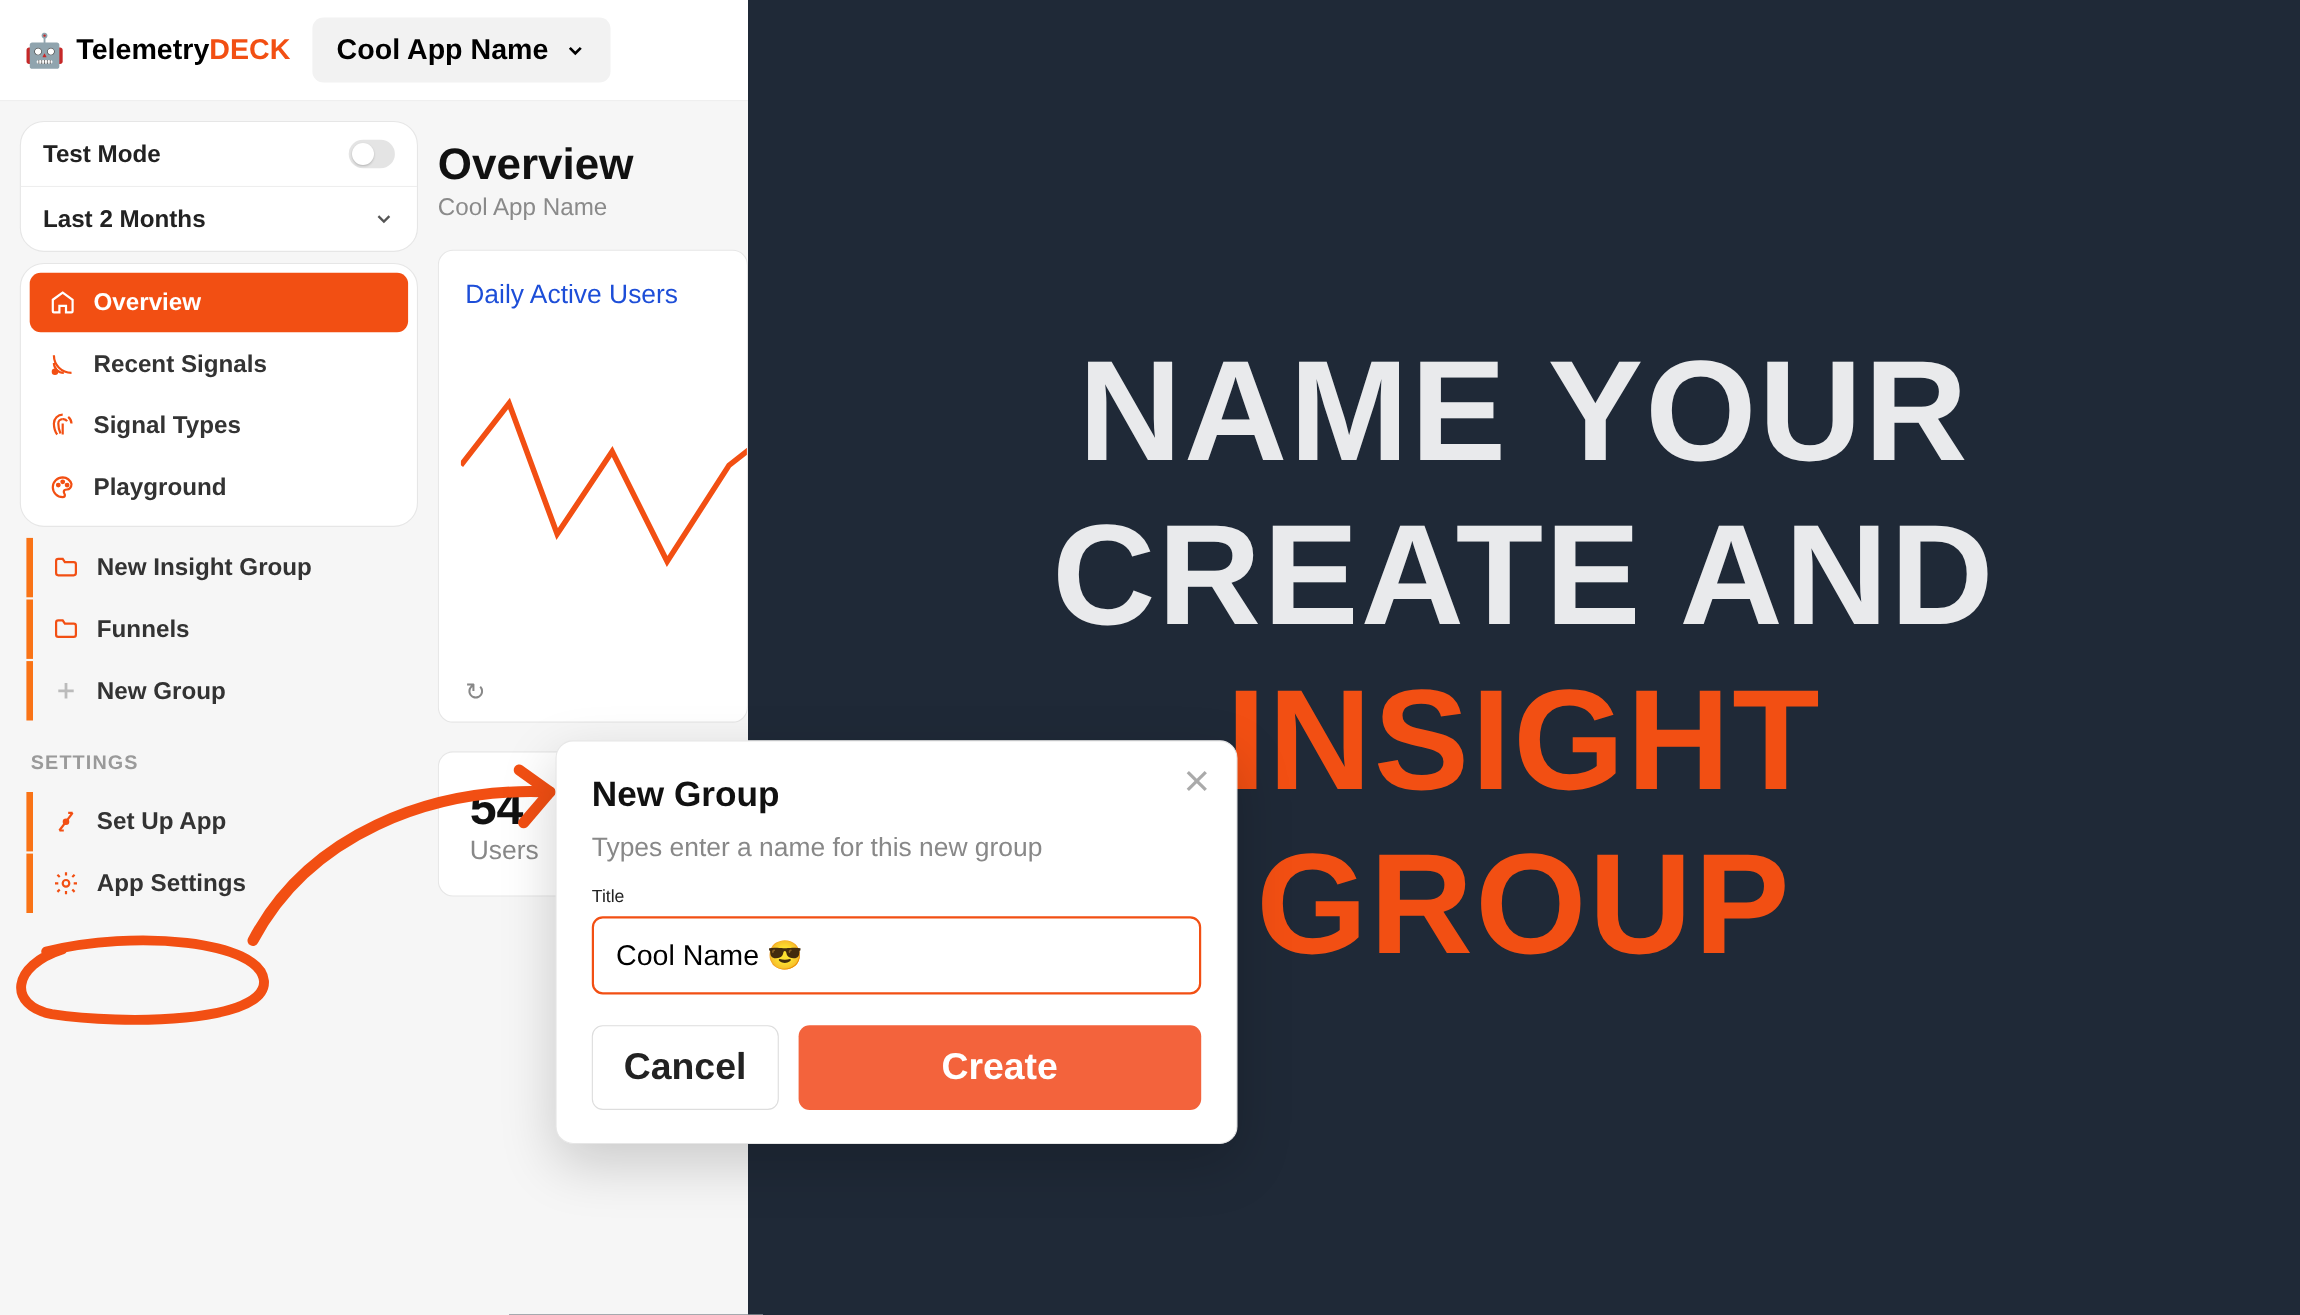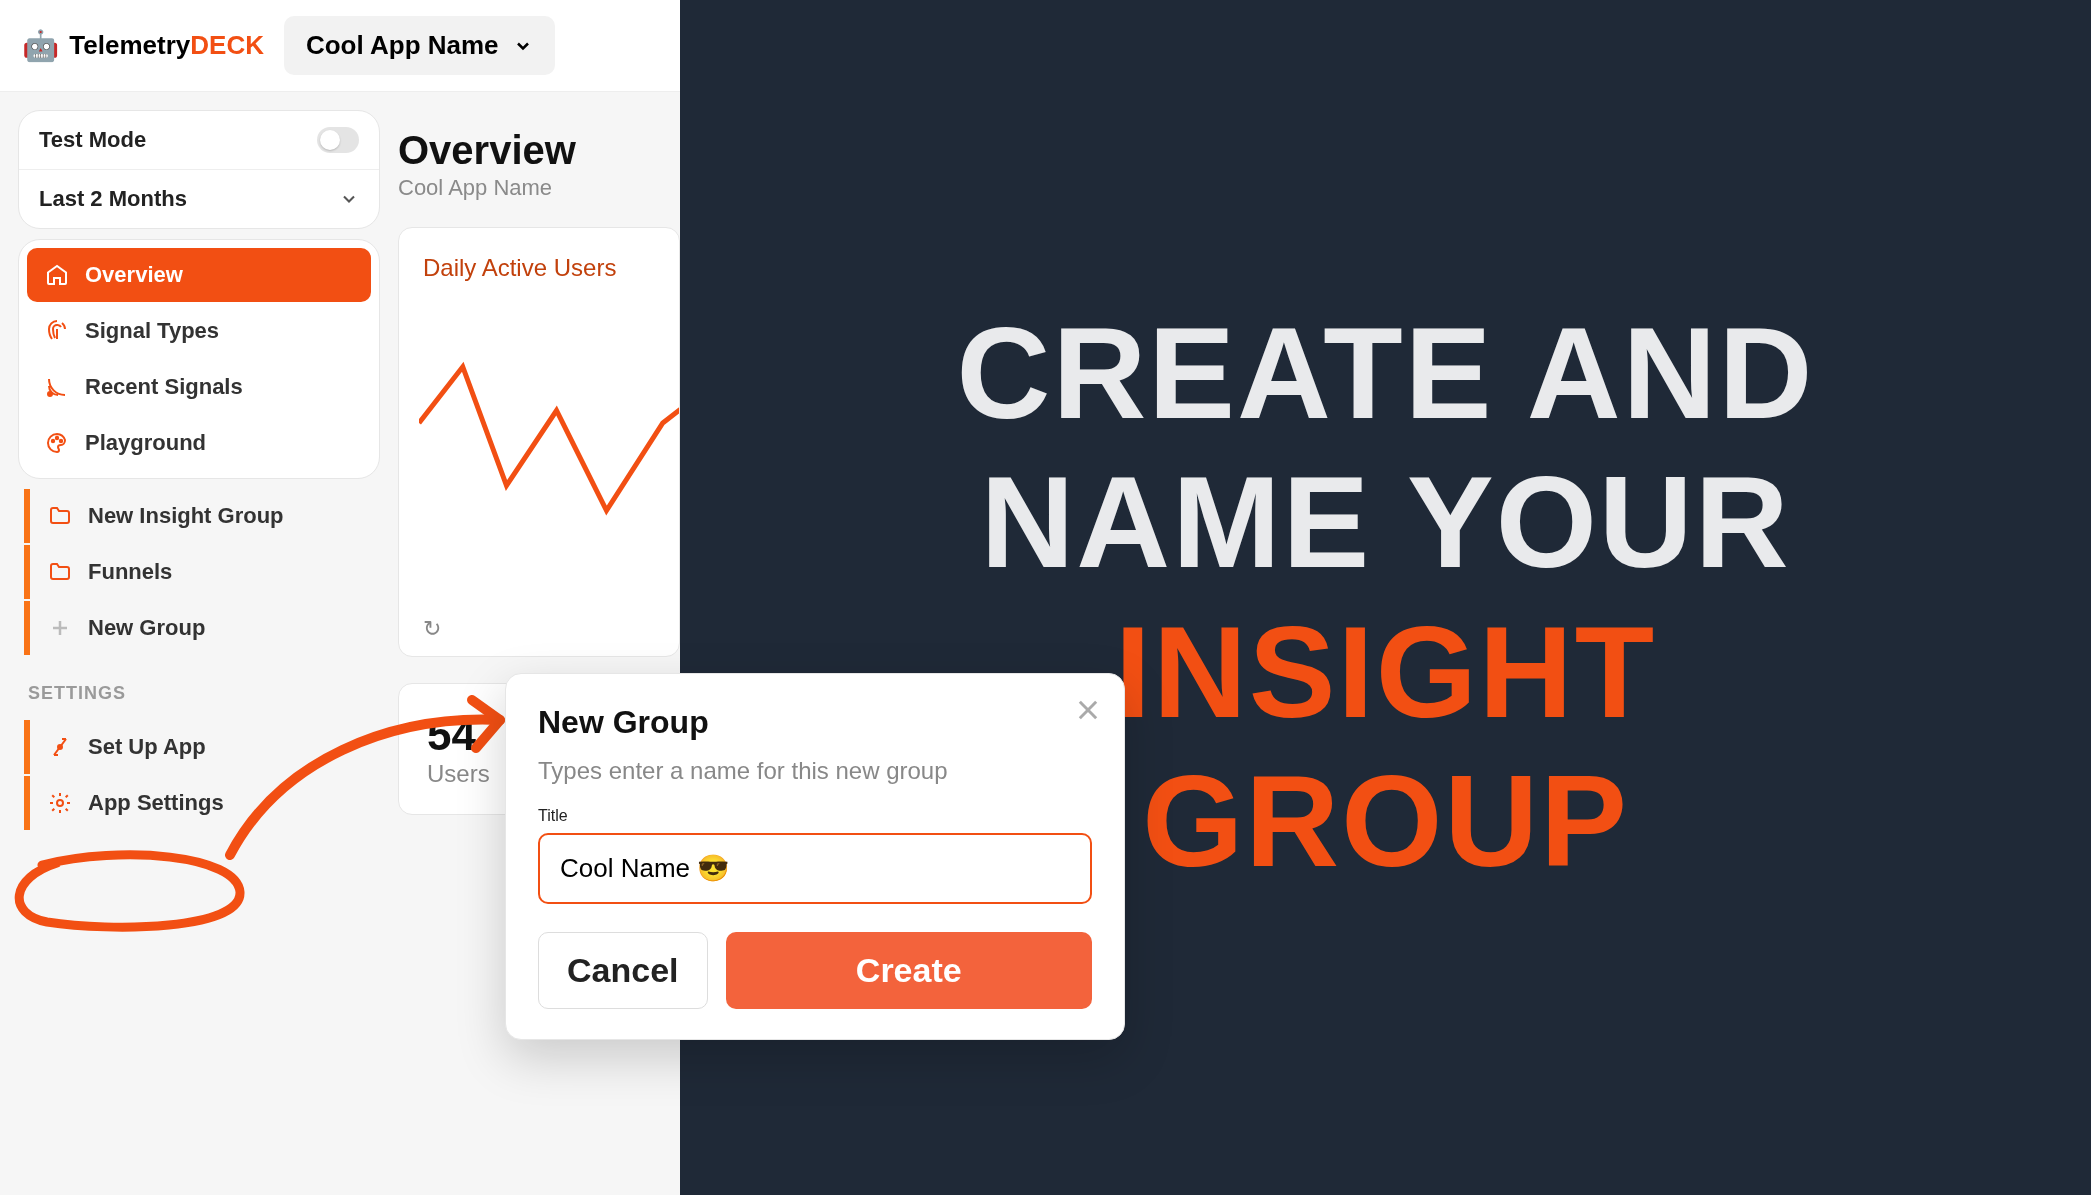--- a/index.html
+++ b/index.html
@@ -170,21 +170,21 @@
     padding: 26px 24px 20px 24px;
     height: 430px;
     border: 1px solid #e6e6e6;
     border-radius: 14px;
     background: #fff;
     position: relative;
     overflow: hidden;
   }
   .chart-title {
     font-size: 24px;
-    color: #c2410c;
+    color: #1d4ed8;
     font-weight: 500;
   }
   .sparkline {
     position: absolute;
     left: 20px; right: 0; top: 120px; height: 200px;
   }
   .refresh {
     position: absolute;
     left: 24px; bottom: 14px;
     color: #888;
@@ -329,38 +329,38 @@
           <span class="icon">
             <svg width="24" height="24" viewBox="0 0 24 24" fill="none" stroke="currentColor" stroke-width="2">
                 <path d="M3 9.5 12 3l9 6.5V20a1 1 0 0 1-1 1h-5v-6h-6v6H4a1 1 0 0 1-1-1z"></path>
               </svg>
           </span>
           <span>Overview</span>
         </div>
         <div class="nav-item">
           <span class="icon">
             <svg width="24" height="24" viewBox="0 0 24 24" fill="none" stroke="currentColor" stroke-width="2">
+                <path d="M4 4c0 9 7 16 16 16"></path>
+                <path d="M4 11c0 5 4 9 9 9"></path>
+                <circle cx="5" cy="19" r="2" fill="currentColor"></circle>
+              </svg>
+          </span>
+          <span>Recent Signals</span>
+        </div>
+        <div class="nav-item">
+          <span class="icon">
+            <svg width="24" height="24" viewBox="0 0 24 24" fill="none" stroke="currentColor" stroke-width="2">
                 <path d="M12 2a8 8 0 0 0-8 8c0 6 3 10 3 10"></path>
                 <path d="M12 6a4 4 0 0 0-4 4c0 5 2 9 2 9"></path>
                 <path d="M12 10v10"></path>
                 <path d="M16 8a4 4 0 0 0-4-2"></path>
                 <path d="M20 10a8 8 0 0 0-3-6"></path>
               </svg>
           </span>
           <span>Signal Types</span>
-        </div>
-        <div class="nav-item">
-          <span class="icon">
-            <svg width="24" height="24" viewBox="0 0 24 24" fill="none" stroke="currentColor" stroke-width="2">
-                <path d="M4 4c0 9 7 16 16 16"></path>
-                <path d="M4 11c0 5 4 9 9 9"></path>
-                <circle cx="5" cy="19" r="2" fill="currentColor"></circle>
-              </svg>
-          </span>
-          <span>Recent Signals</span>
         </div>
         <div class="nav-item">
           <span class="icon">
             <svg width="24" height="24" viewBox="0 0 24 24" fill="none" stroke="currentColor" stroke-width="2">
                 <path d="M12 3a9 9 0 1 0 0 18c1.5 0 2-1 2-2s-1-1.5-1-3 1-2 3-2 4-2 4-5a9 9 0 0 0-8-6z"></path>
                 <circle cx="8" cy="10" r="1.2" fill="currentColor"></circle>
                 <circle cx="12" cy="7" r="1.2" fill="currentColor"></circle>
                 <circle cx="16" cy="10" r="1.2" fill="currentColor"></circle>
               </svg>
           </span>
@@ -461,18 +461,18 @@
   <div class="field-label">Title</div>
   <input class="text-input" value="Cool Name 😎" style="">
   <div class="modal-actions">
     <button class="btn btn-secondary">Cancel</button>
     <button class="btn btn-primary">Create</button>
   </div>
 </div>
 
 <div class="right-panel">
   <div class="headline">
+    <div class="white">NAME YOUR</div>
     <div class="white">CREATE AND</div>
-    <div class="white">NAME YOUR</div>
     <div class="orange">INSIGHT</div>
     <div class="orange">GROUP</div>
   </div>
 </div>
 
 </body></html>

